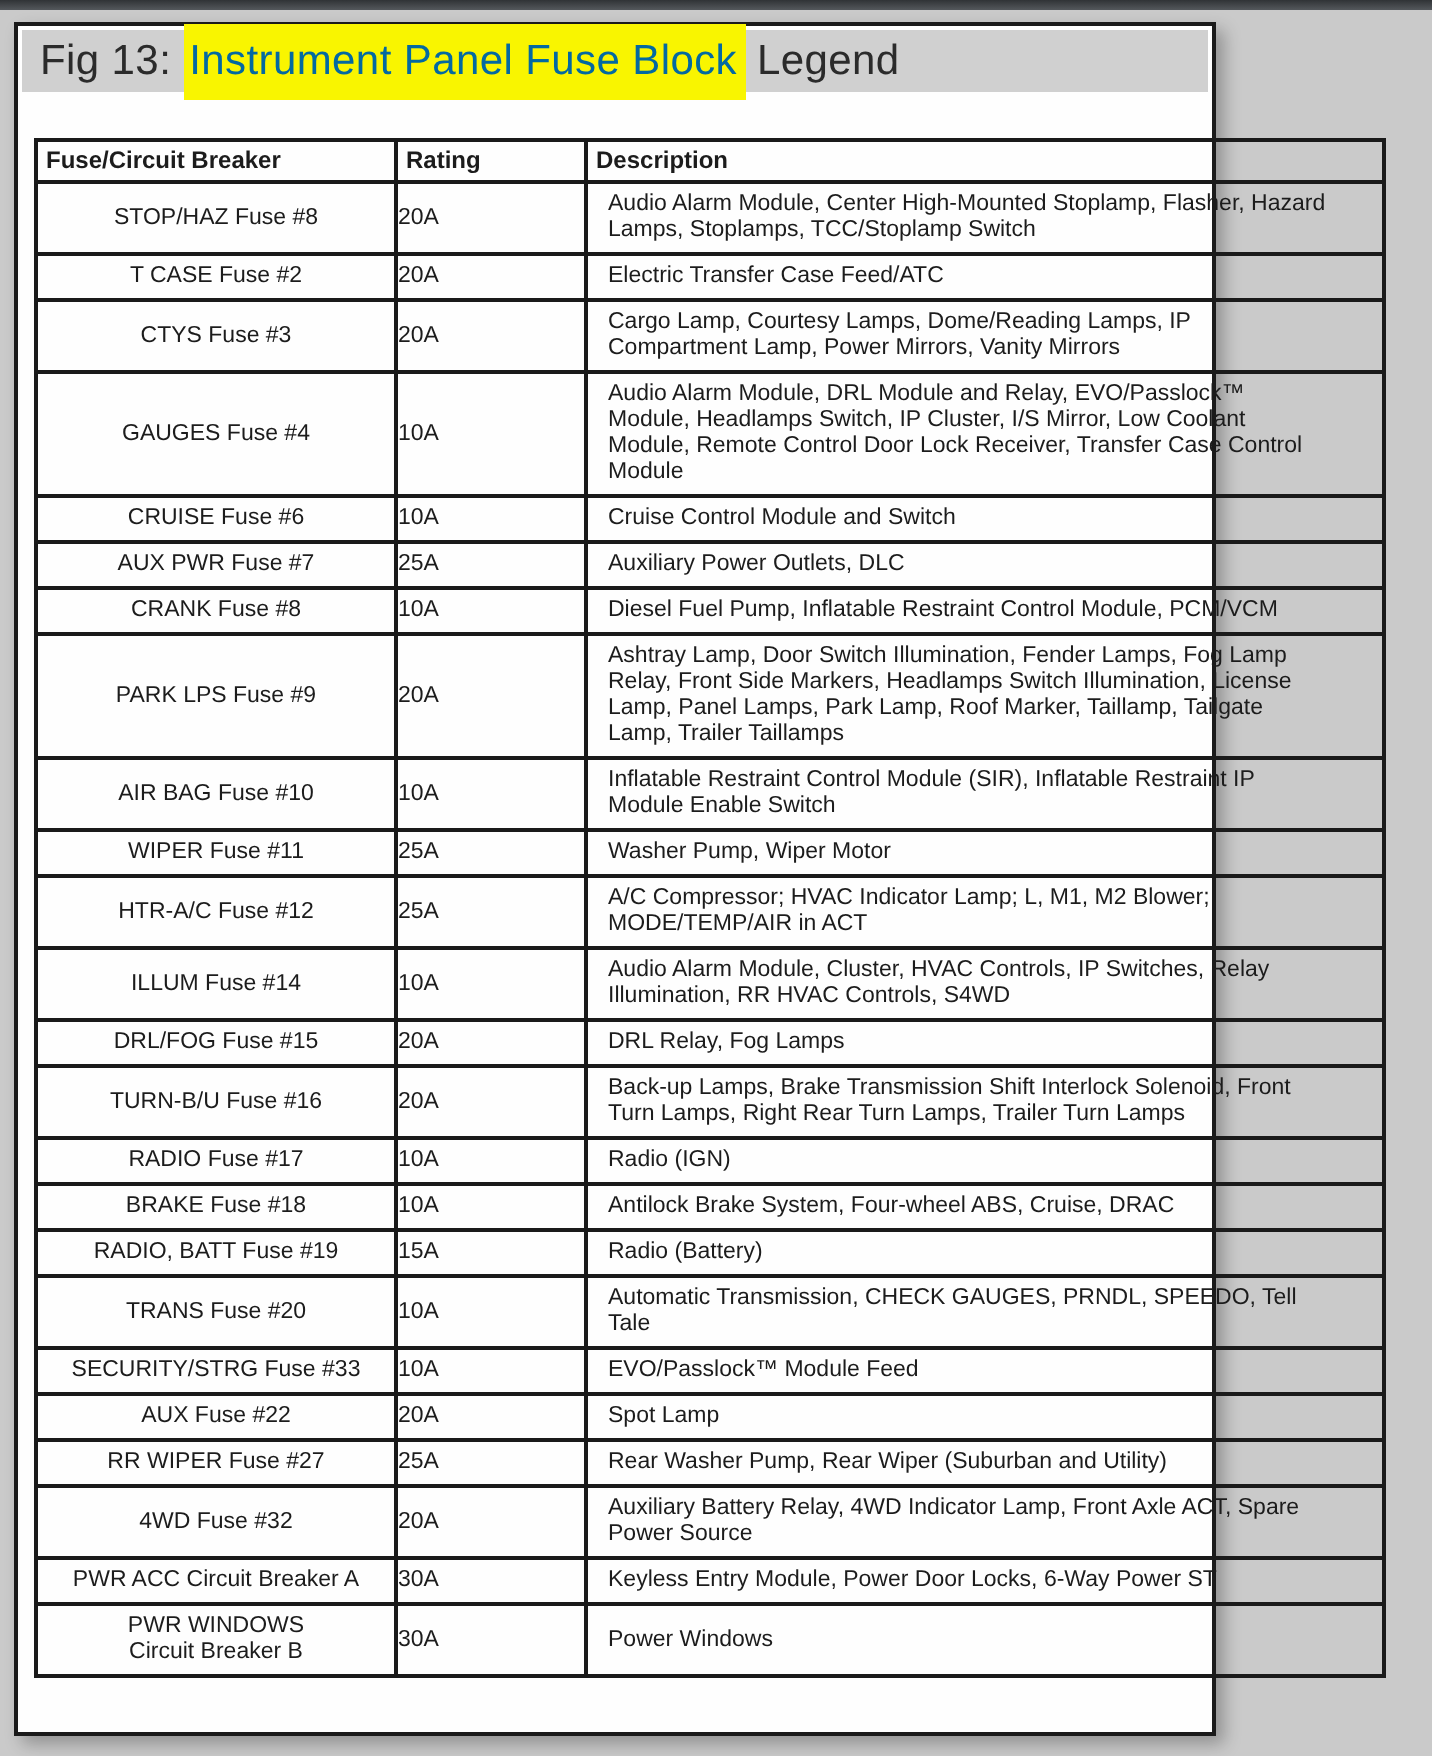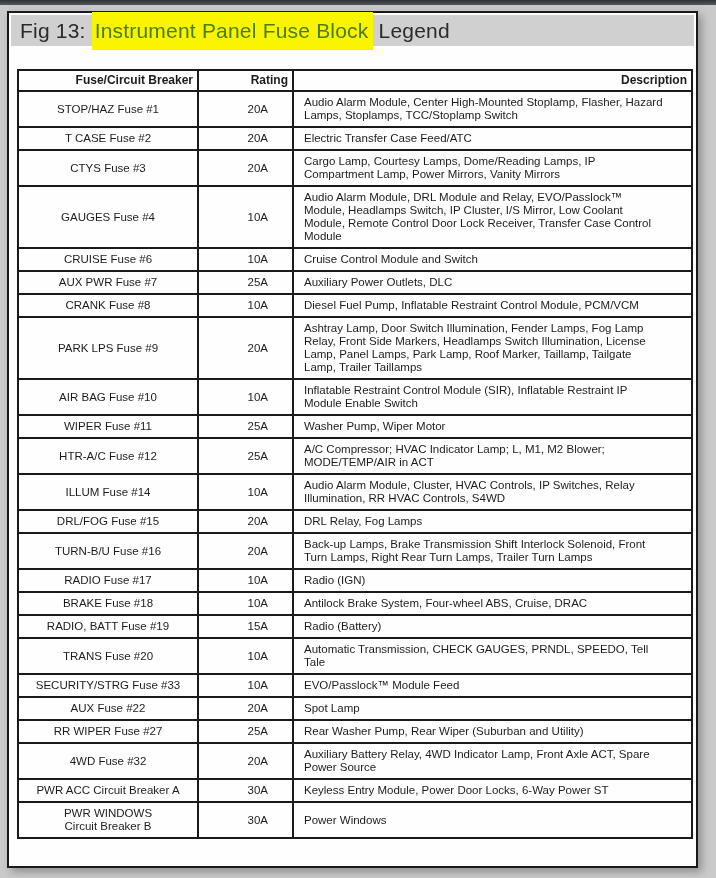--- a/index.html
+++ b/index.html
@@ -17,50 +17,50 @@
     background:var(--canvas-bg);
     font-family:"Liberation Sans","DejaVu Sans",sans-serif;
     color:var(--text);
     position:relative;
   }
   .top-edge-bar{
     position:absolute;top:0;left:0;width:716px;height:5px;
     background:linear-gradient(180deg,#303336,#54585c);
   }
   .document-page{
-    position:absolute;left:7px;top:11px;width:691px;height:857px;
+    position:absolute;left:7px;top:11px;width:601px;height:857px;
     background:var(--page-bg);
     border:2px solid var(--border);
     box-shadow:4px 4px 8px rgba(0,0,0,0.28);
   }
   .figure-title-bar{
     margin:2px;height:31px;background:var(--title-bar-bg);
     display:flex;align-items:center;padding-left:9px;
     font-size:21px;letter-spacing:.2px;color:#2b2b2b;
     white-space:pre;overflow:visible;
   }
   .figure-title-bar mark{
-    background:var(--highlight);color:#4d7c0f;
+    background:var(--highlight);color:#0369a1;
     padding:7px 4px 7px 3px;
   }
   .fuse-legend-table{
     margin:23px 0 0 8px;width:674px;
     border-collapse:collapse;table-layout:fixed;
     font-size:11.5px;line-height:13px;
   }
   .fuse-legend-table th,.fuse-legend-table td{
     border:2px solid var(--border);
     vertical-align:middle;
   }
   .fuse-legend-table th{
-    height:21px;font-size:12px;font-weight:bold;text-align:right;
+    height:21px;font-size:12px;font-weight:bold;text-align:left;
     padding:2px 4px;
   }
   .col-name{width:180px;text-align:center;padding:4px 6px;white-space:pre-line;}
-  .col-rating{width:95px;text-align:right;padding:4px 24px;}
+  .col-rating{width:95px;text-align:left;padding:4px 0;}
   .col-desc{width:399px;text-align:left;padding:4px 28px 4px 10px;}
 </style>
 </head>
 <body>
 
 <div class="top-edge-bar"></div>
 
 <div class="document-page">
 
   <div class="figure-title-bar"><span>Fig 13: </span><mark>Instrument Panel Fuse Block</mark><span> Legend</span></div>
@@ -68,21 +68,21 @@
   <table class="fuse-legend-table">
     <thead>
       <tr>
         <th class="col-name">Fuse/Circuit Breaker</th>
         <th class="col-rating">Rating</th>
         <th class="col-desc">Description</th>
       </tr>
     </thead>
     <tbody>
         <tr>
-          <td class="col-name">STOP/HAZ Fuse #1</td>
+          <td class="col-name">STOP/HAZ Fuse #8</td>
           <td class="col-rating">20A</td>
           <td class="col-desc">Audio Alarm Module, Center High-Mounted Stoplamp, Flasher, Hazard Lamps, Stoplamps, TCC/Stoplamp Switch</td>
         </tr>
         <tr>
           <td class="col-name">T CASE Fuse #2</td>
           <td class="col-rating">20A</td>
           <td class="col-desc">Electric Transfer Case Feed/ATC</td>
         </tr>
         <tr>
           <td class="col-name">CTYS Fuse #3</td>

